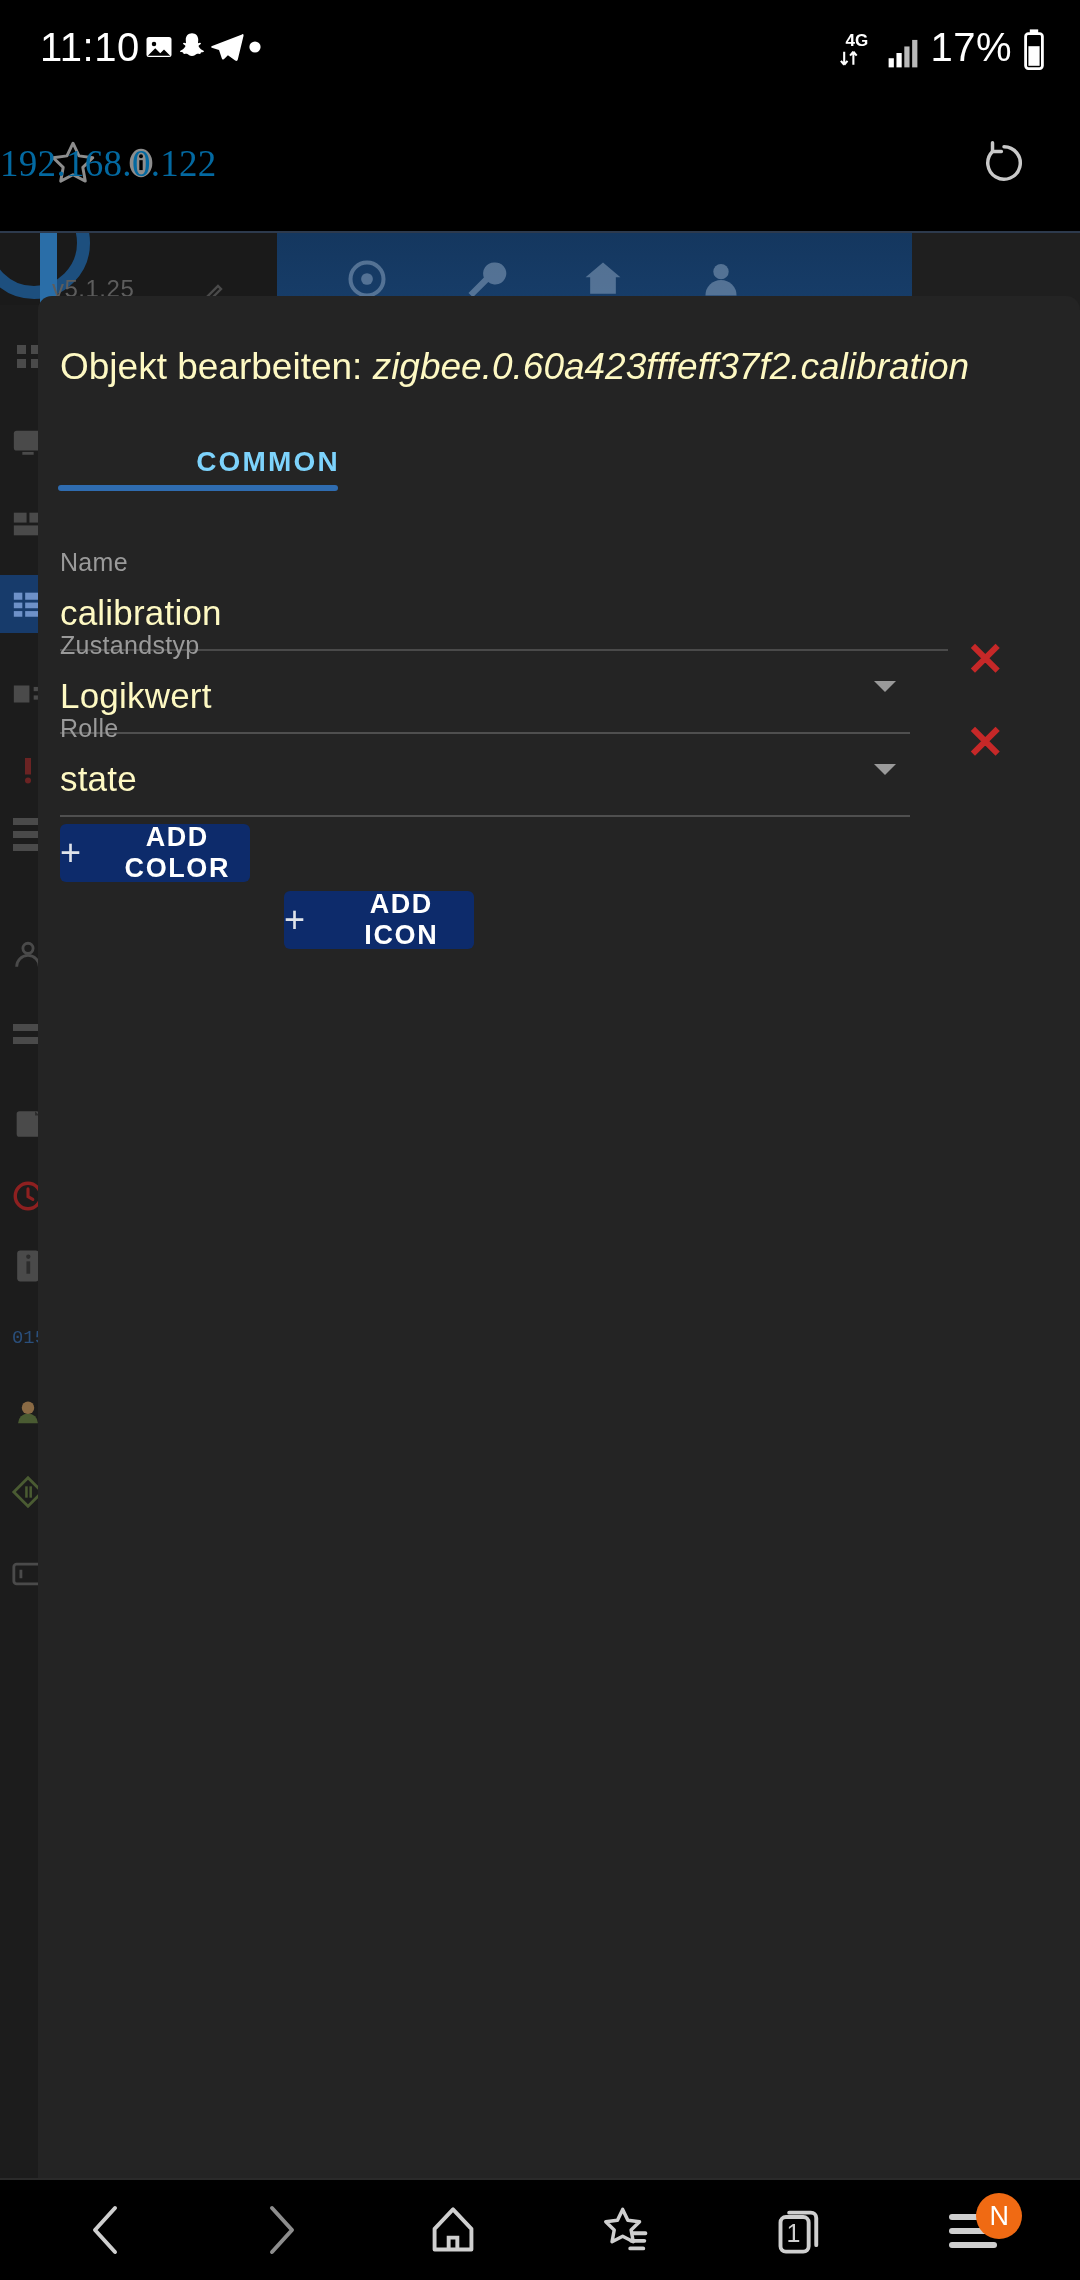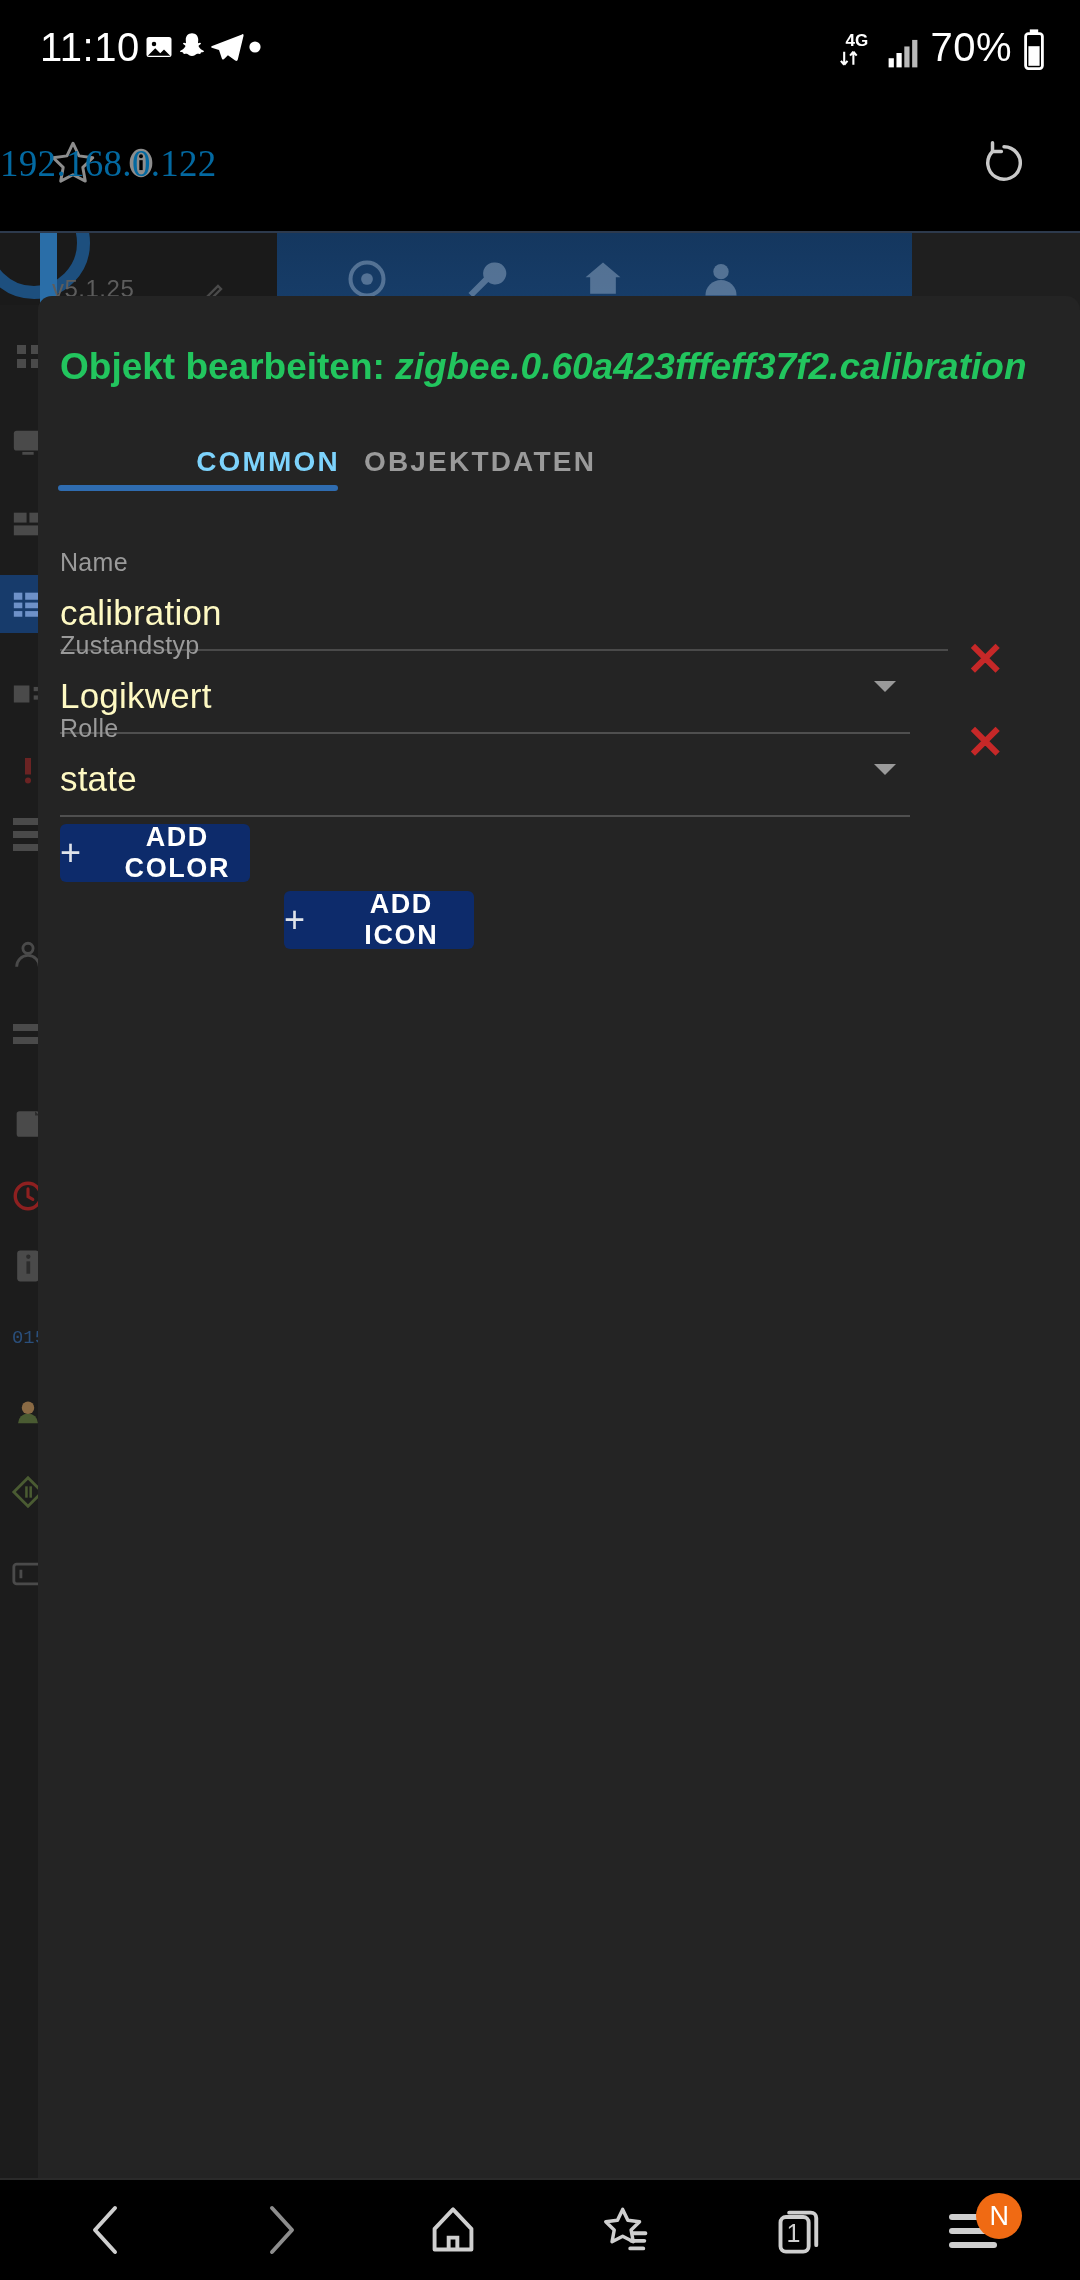--- a/index.html
+++ b/index.html
@@ -80,21 +80,21 @@
   .sb-rows { display:flex; flex-direction:column; gap:6px; }
   .sb-rows i { width:30px; height:7px; background:#4a4a4a; display:block; }
 
   
   .dialog {
     position:absolute; top:296px; left:38px; width:1042px; height:1882px;
     background:#242424; border-radius:14px 14px 0 0;
   }
   .dlg-title {
     position:absolute; top:50px; left:22px; width:960px;
-    font-size:37px; font-weight:bold; color:#22c55e; white-space:nowrap;
+    font-size:37px; font-weight:normal; color:#fef9c3; white-space:nowrap;
   }
   .dlg-title .obj-id { font-style:italic; }
 
   .tabs { position:absolute; top:128px; left:22px; display:flex; }
   .tab {
     min-width:280px; text-align:center; padding:22px 0 24px;
     font-size:28px; letter-spacing:2.2px; font-weight:bold;
   }
   .tab.active { color:#7dd3fc;text-align:right; }
   .tab.inactive { color:#9a9a9a; }
@@ -189,21 +189,21 @@
         </svg>
       </span>
       <span class="ico">
         <svg width="34" height="34" viewBox="0 0 26 26">
           <rect x="2" y="17" width="4" height="7" fill="#fff"></rect>
           <rect x="8" y="13" width="4" height="11" fill="#fff"></rect>
           <rect x="14" y="8" width="4" height="16" fill="#b9b9b9"></rect>
           <rect x="20" y="3" width="4" height="21" fill="#b9b9b9"></rect>
         </svg>
       </span>
-      <span class="status-pct">70%</span>
+      <span class="status-pct">17%</span>
       <span class="ico">
         <svg width="24" height="42" viewBox="0 0 16 30">
           <rect x="5" y="1" width="6" height="3" fill="#fff"></rect>
           <rect x="2" y="4" width="12" height="25" rx="2" fill="none" stroke="#fff" stroke-width="2"></rect>
           <rect x="4" y="13" width="8" height="14" fill="#fff"></rect>
         </svg>
       </span>
     </div>
   </div>
 
@@ -407,21 +407,20 @@
   </div>
 
   <div class="dialog">
 
     <div class="dlg-title">
       <span>Objekt bearbeiten: </span><span class="obj-id">zigbee.0.60a423fffeff37f2.calibration</span>
     </div>
 
     <div class="tabs">
       <div class="tab active">COMMON</div>
-      <div class="tab inactive">OBJEKTDATEN</div>
     </div>
     <div class="tab-underline"></div>
 
     <div class="field" style="top:252px; width:888px;">
       <div class="field-label">Name</div>
       <div class="field-value">calibration</div>
       <div class="field-rule thin"></div>
     </div>
 
     <div class="field" style="top:335px; width:850px;">

